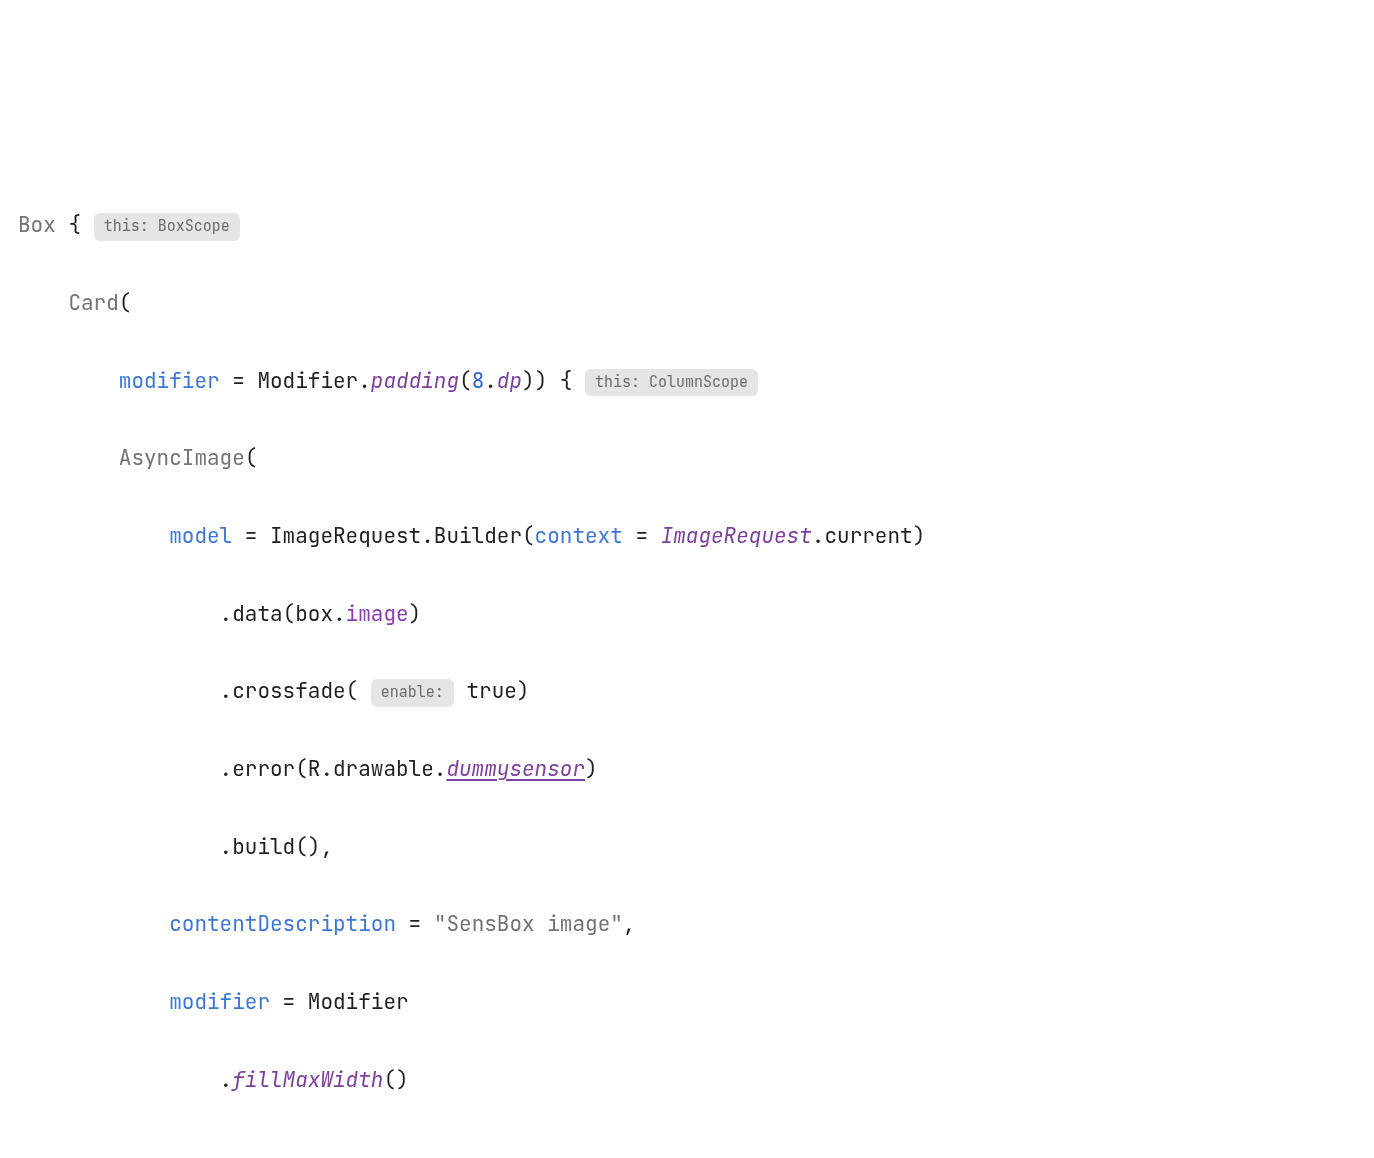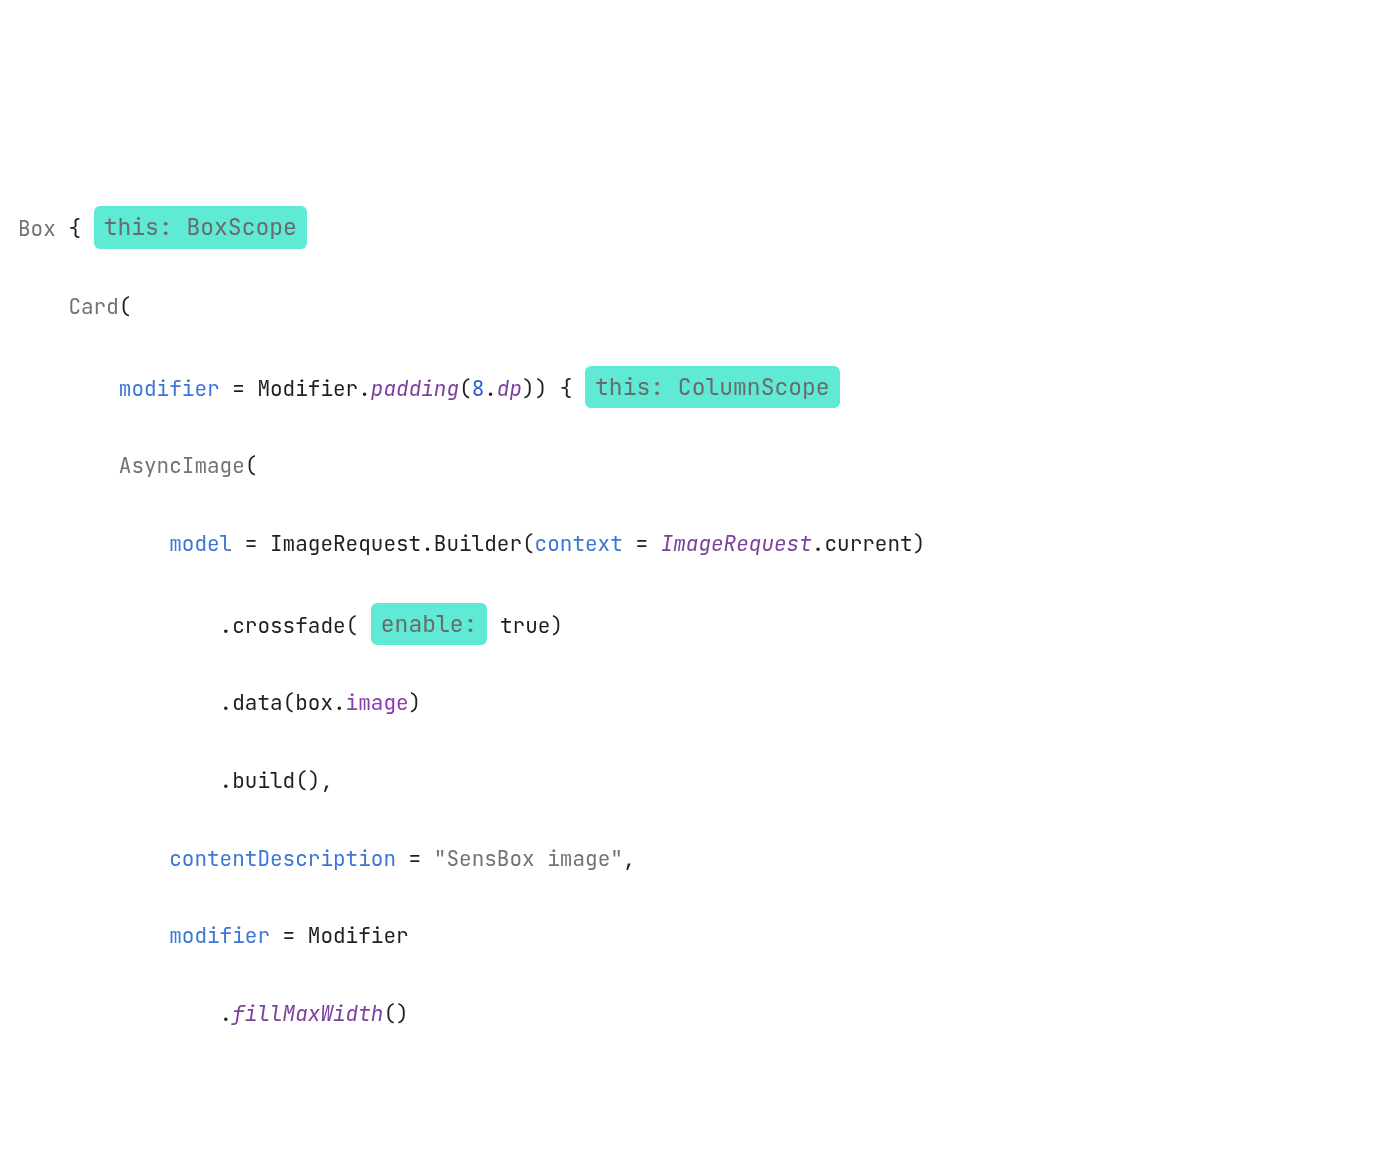--- a/index.html
+++ b/index.html
@@ -14,43 +14,44 @@
   }
   .line { display: block; }
   .c-green { color: #737373; font-weight: 400; }
   .c-param { color: #3c76d6; }
   .c-italic-purple { color: #7b3f9d; font-style: italic; }
   .c-purple { color: #8a3cb5; }
   .c-num { color: #2a5fd1; }
   .c-under { text-decoration: underline; text-underline-offset: 3px; }
   .hint {
     display: inline-block;
-    background: #5eead4;
+    background: #e5e5e5;
     color: #6b6b6b;
     border-radius: 6px;
     padding: 0 10px;
     font-style: normal;
-    font-size: 23px;
+    font-size: 15px;
     vertical-align: 1px;
     white-space: nowrap;
   }
 </style>
 </head>
 <body>
 
 
 
 <div>
 <span class="line"><span class="c-green">Box</span><span> { </span><span class="hint">this: BoxScope</span></span>
 <span class="line"><span>    </span><span class="c-green">Card</span><span>(</span></span>
 <span class="line"><span>        </span><span class="c-param">modifier</span><span> = Modifier.</span><span class="c-italic-purple">padding</span><span>(</span><span class="c-num">8</span><span>.</span><span class="c-italic-purple">dp</span><span>)) { </span><span class="hint">this: ColumnScope</span></span>
 <span class="line"><span>        </span><span class="c-green">AsyncImage</span><span>(</span></span>
 <span class="line"><span>            </span><span class="c-param">model</span><span> = ImageRequest.Builder(</span><span class="c-param">context</span><span> = </span><span class="c-italic-purple">ImageRequest</span><span>.current)</span></span>
+<span class="line"><span>                </span><span>.data(box.</span><span class="c-purple">image</span><span>)</span></span>
 <span class="line"><span>                </span><span>.crossfade( </span><span class="hint">enable:</span><span> true</span><span>)</span></span>
-<span class="line"><span>                </span><span>.data(box.</span><span class="c-purple">image</span><span>)</span></span>
+<span class="line"><span>                </span><span>.error(R.drawable.</span><span class="c-italic-purple c-under">dummysensor</span><span>)</span></span>
 <span class="line"><span>                </span><span>.build(),</span></span>
 <span class="line"><span>            </span><span class="c-param">contentDescription</span><span> = </span><span class="c-green">"SensBox image"</span><span>,</span></span>
 <span class="line"><span>            </span><span class="c-param">modifier</span><span> = Modifier</span></span>
 <span class="line"><span>                </span><span>.</span><span class="c-italic-purple">fillMaxWidth</span><span>()</span></span>
 
 
 
 
 
 

